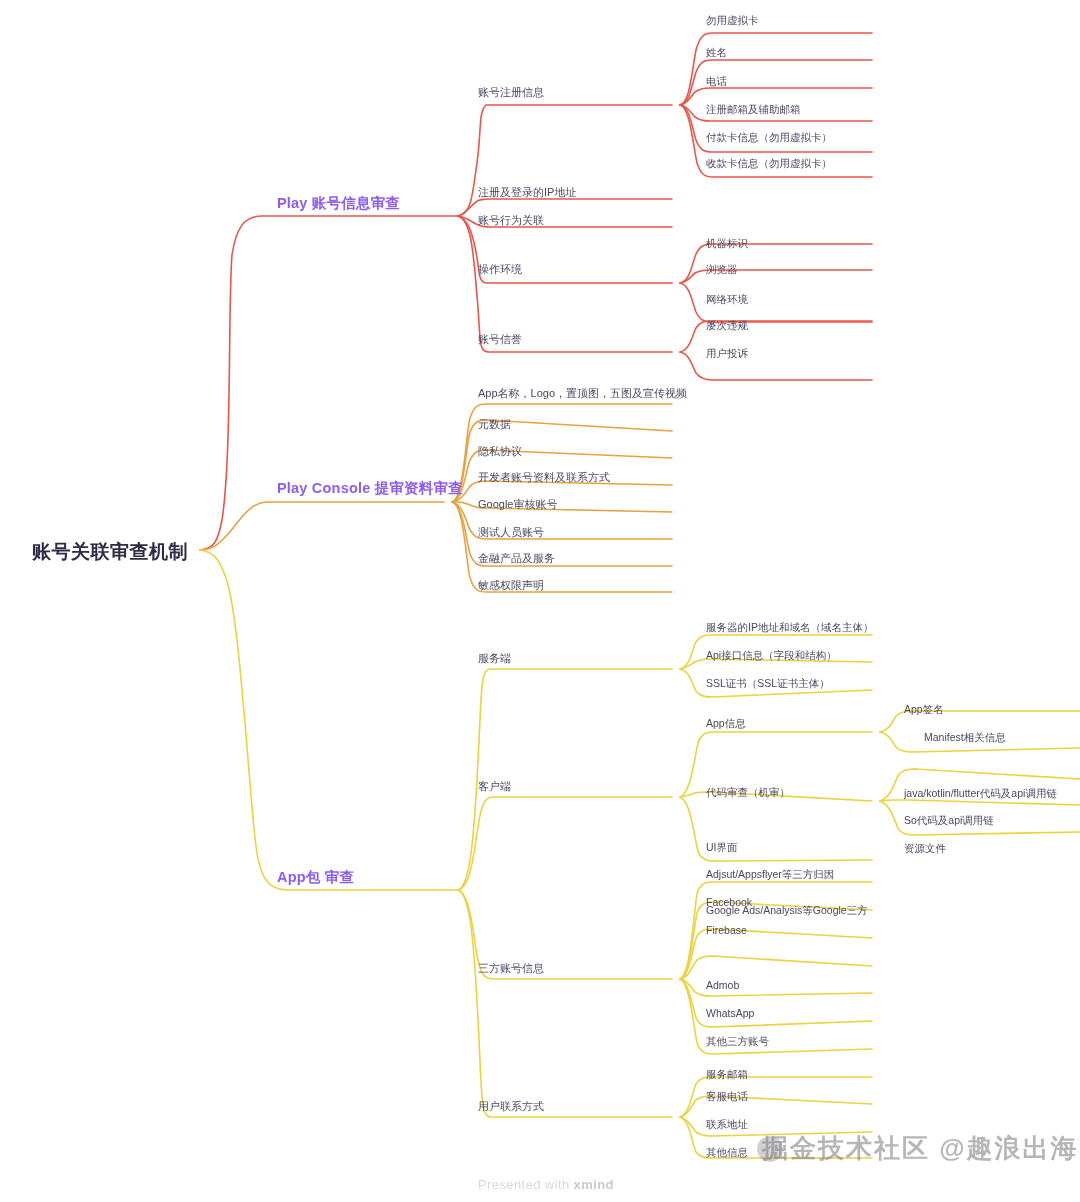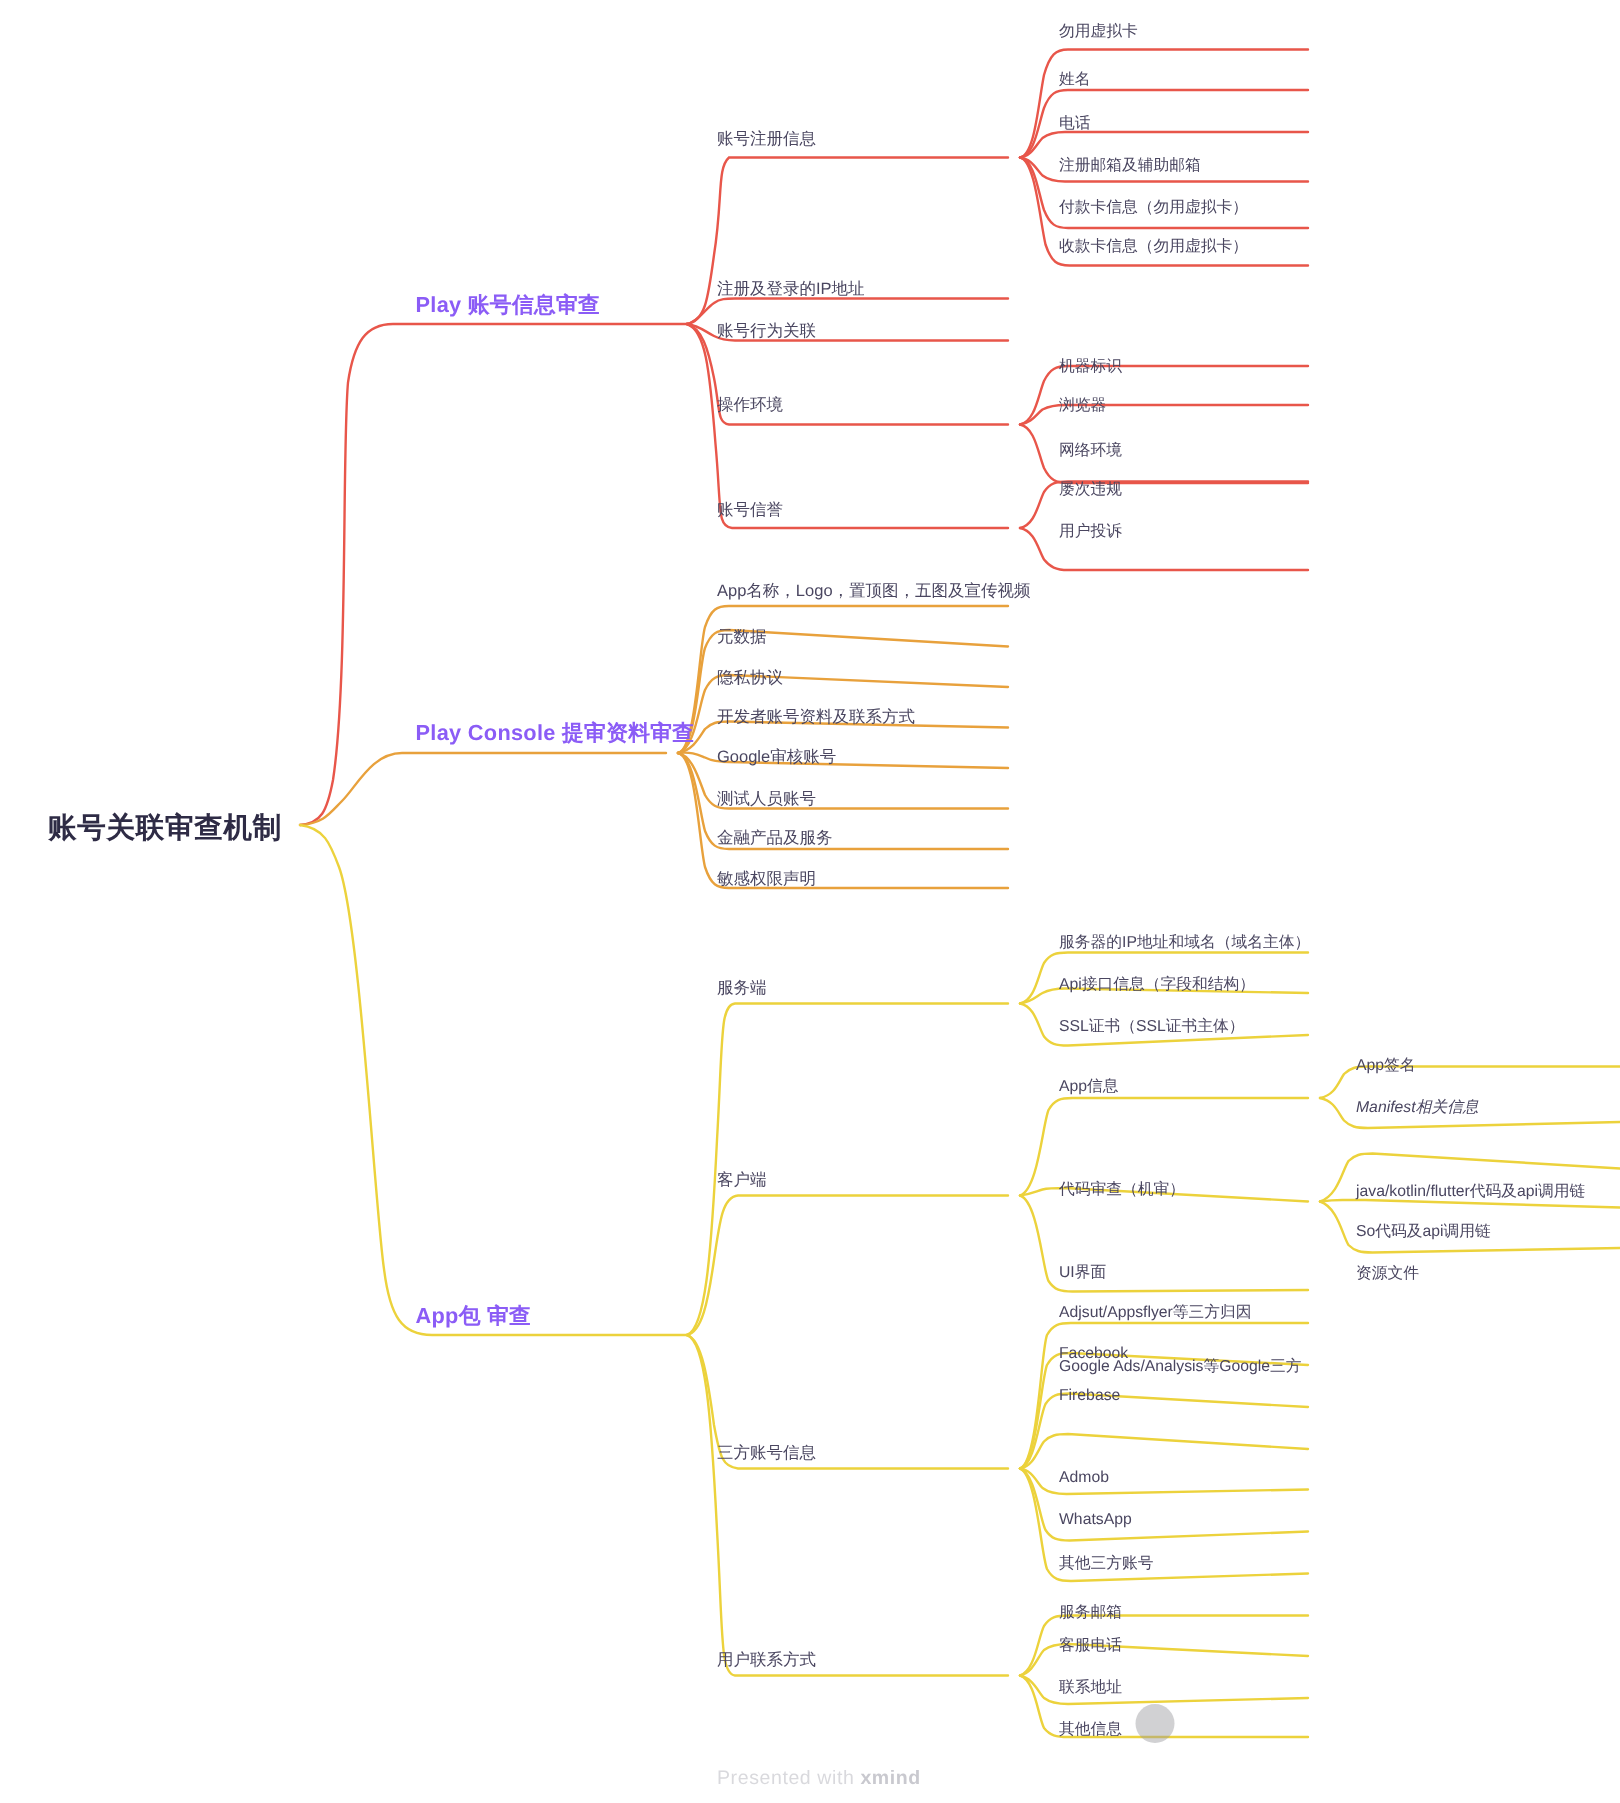--- a/index.html
+++ b/index.html
@@ -172,21 +172,21 @@
 
   <div class="node lvl3" style="left:706px;top:621px;">服务器的IP地址和域名（域名主体）</div>
   <div class="node lvl3" style="left:706px;top:649px;">Api接口信息（字段和结构）</div>
   <div class="node lvl3" style="left:706px;top:677px;">SSL证书（SSL证书主体）</div>
 
   <div class="node lvl3" style="left:706px;top:717px;">App信息</div>
   <div class="node lvl3" style="left:706px;top:786px;">代码审查（机审）</div>
   <div class="node lvl3" style="left:706px;top:841px;">UI界面</div>
 
   <div class="node lvl3" style="left:904px;top:703px;">App签名</div>
-  <div class="node lvl3" style="left:904px;top:731px;font-style:italic;">Manifest相关信息</div>
+  <div class="node lvl3" style="left:924px;top:731px;">Manifest相关信息</div>
   <div class="node lvl3" style="left:904px;top:787px;">java/kotlin/flutter代码及api调用链</div>
 
   <div class="node lvl3" style="left:904px;top:814px;">So代码及api调用链</div>
   <div class="node lvl3" style="left:904px;top:842px;">资源文件</div>
 
   <div class="node lvl3" style="left:706px;top:868px;">Adjsut/Appsflyer等三方归因</div>
   <div class="node lvl3" style="left:706px;top:896px;">Facebook</div>
   <div class="node lvl3" style="left:706px;top:924px;">Firebase</div>
   <div class="node lvl3" style="left:706px;top:904px;">Google Ads/Analysis等Google三方</div>
   <div class="node lvl3" style="left:706px;top:979px;">Admob</div>
@@ -196,14 +196,15 @@
   <div class="node lvl3" style="left:706px;top:1068px;">服务邮箱</div>
   <div class="node lvl3" style="left:706px;top:1090px;">客服电话</div>
   <div class="node lvl3" style="left:706px;top:1118px;">联系地址</div>
   <div class="node lvl3" style="left:706px;top:1146px;">其他信息</div>
 
   <div class="footer" style="left:478px;top:1177px;text-align:center;">
     <span>Presented with </span><b>xmind</b>
   </div>
 
   <div class="wm-dot" style="left:757px;top:1136px;"></div>
+  <div class="watermark" style="left:762px;top:1131px;">掘金技术社区 @趣浪出海</div>
 
 </div>
 
 </body></html>

